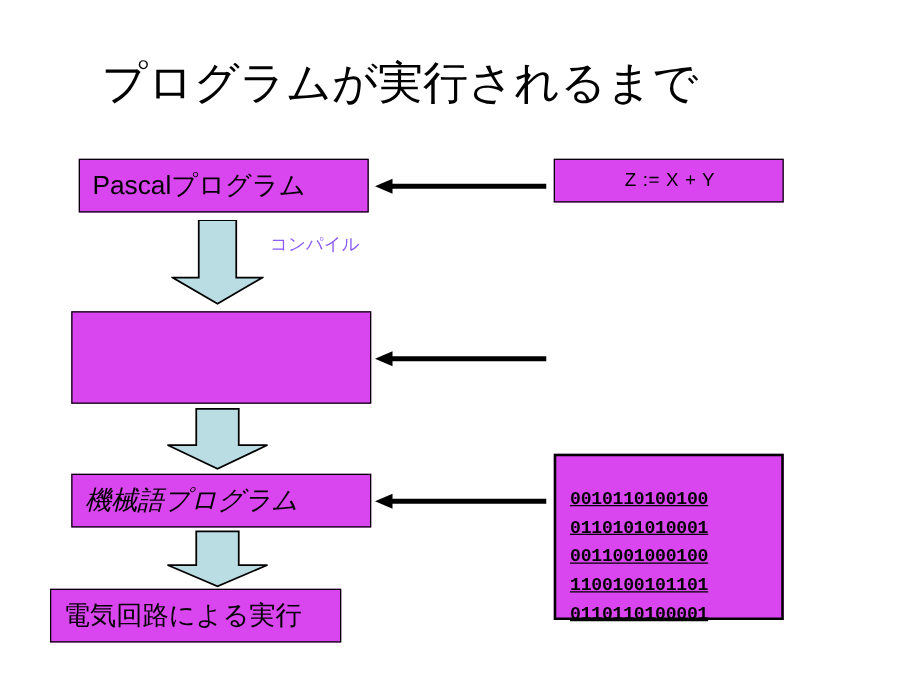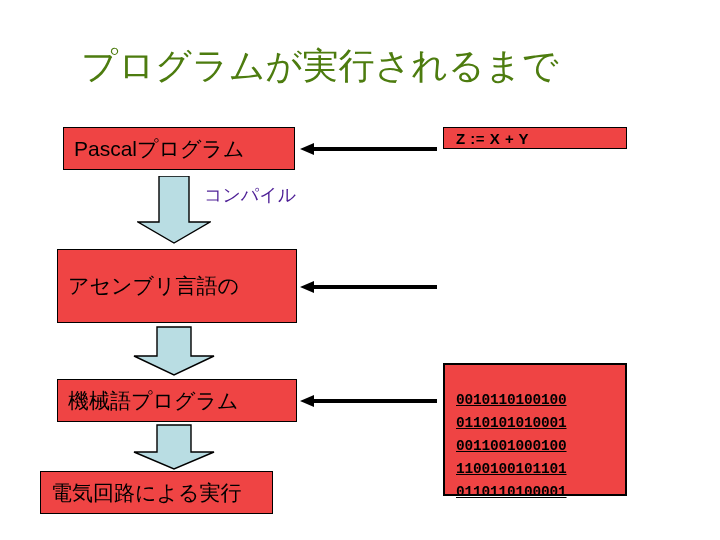--- a/index.html
+++ b/index.html
@@ -20,60 +20,61 @@
   
   .title {
     position: absolute;
     left: 0;
     top: 44px;
     width: 640px;
     text-align: center;
     font-size: 36px;
     line-height: 44px;
     letter-spacing: 0px;
-    color: #4d7c0f;
+    color: #000000;
     font-weight: normal;
     white-space: nowrap;
   }
 
   
   .box {
     position: absolute;
     box-sizing: border-box;
     border: 1px solid #000000;
-    background: #ef4444;
+    background: #d946ef;
     color: #000000;
     display: flex;
     align-items: center;
   }
   .box .txt {
     display: block;
     width: 100%;
     padding: 0 10px;
     box-sizing: border-box;
   }
 
   
   .lbox {
     font-size: 21px;
     line-height: 26px;
   }
 
   #box-pascal   { left: 63px;  top: 127px; width: 232px; height: 43px; }
   #box-assembly { left: 57px;  top: 249px; width: 240px; height: 74px; }
-  #box-machine  { left: 57px;  top: 379px; width: 240px; height: 43px; }
+  #box-machine  { left: 57px;  top: 379px; width: 240px; height: 43px; font-style: italic; }
   #box-exec     { left: 40px;  top: 471px; width: 233px; height: 43px; }
 
   
   #box-pascal-code {
-    left: 443px; top: 127px; width: 184px; height: 22px;
+    left: 443px; top: 127px; width: 184px; height: 35px;
     font-family: "Liberation Sans", "DejaVu Sans", sans-serif;
     font-size: 15px;
-    font-weight: bold;
+    font-weight: normal;
     letter-spacing: 0.5px;
+    text-align: center;
   }
   #box-pascal-code .txt { padding-left: 12px; }
 
   #box-asm-code {
     left: 443px; top: 194px; width: 184px; height: 130px;
     border-width: 2px;
     align-items: flex-start;
   }
   #box-asm-code .code {
     font-family: "Liberation Mono", "DejaVu Sans Mono", monospace;
@@ -112,42 +113,42 @@
   .h-arrow {
     position: absolute;
   }
   #harrow-top { left: 300px; top: 140px; width: 138px; height: 18px; }
   #harrow-mid { left: 300px; top: 278px; width: 138px; height: 18px; }
   #harrow-bot { left: 300px; top: 392px; width: 138px; height: 18px; }
 
   
   #label-compile {
     position: absolute;
-    left: 204px;
+    left: 216px;
     top: 186px;
-    font-size: 18px;
+    font-size: 14px;
     line-height: 18px;
     white-space: nowrap;
-    color: #4c1d95;
+    color: #8b5cf6;
   }
 </style>
 </head>
 <body>
 
 <div id="slide">
 
   <div class="title">プログラムが実行されるまで</div>
 
   <div class="box lbox" id="box-pascal">
     <span class="txt">Pascalプログラム</span>
   </div>
 
   <div class="box lbox" id="box-assembly">
     <span class="txt">
-      <span>アセンブリ言語の</span><br>
+      <br>
     </span>
   </div>
 
   <div class="box lbox" id="box-machine">
     <span class="txt">機械語プログラム</span>
   </div>
 
   <div class="box lbox" id="box-exec">
     <span class="txt">電気回路による実行</span>
   </div>

